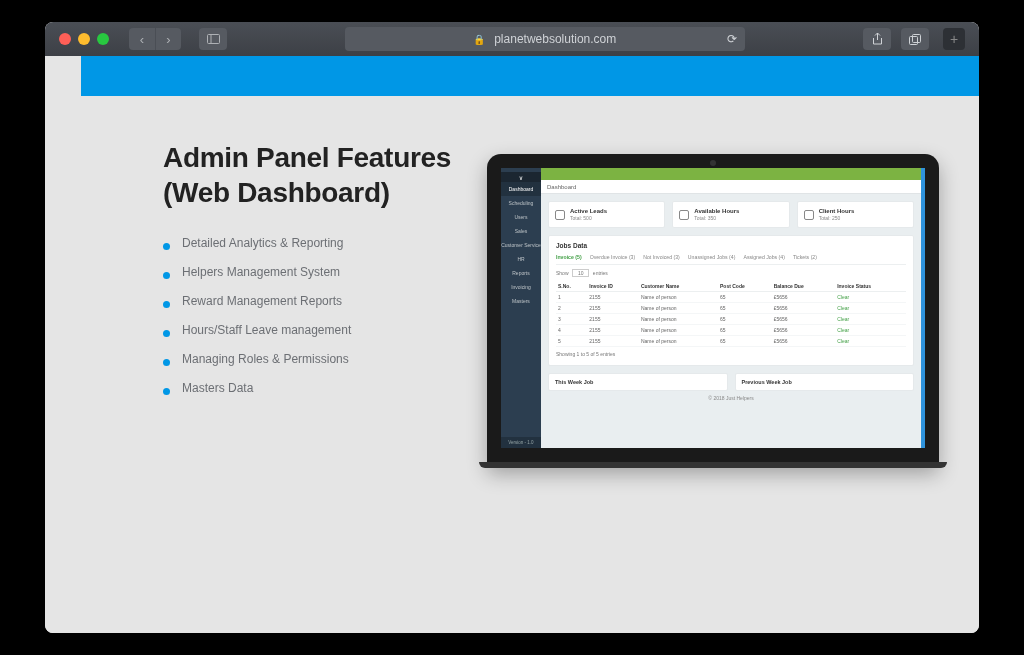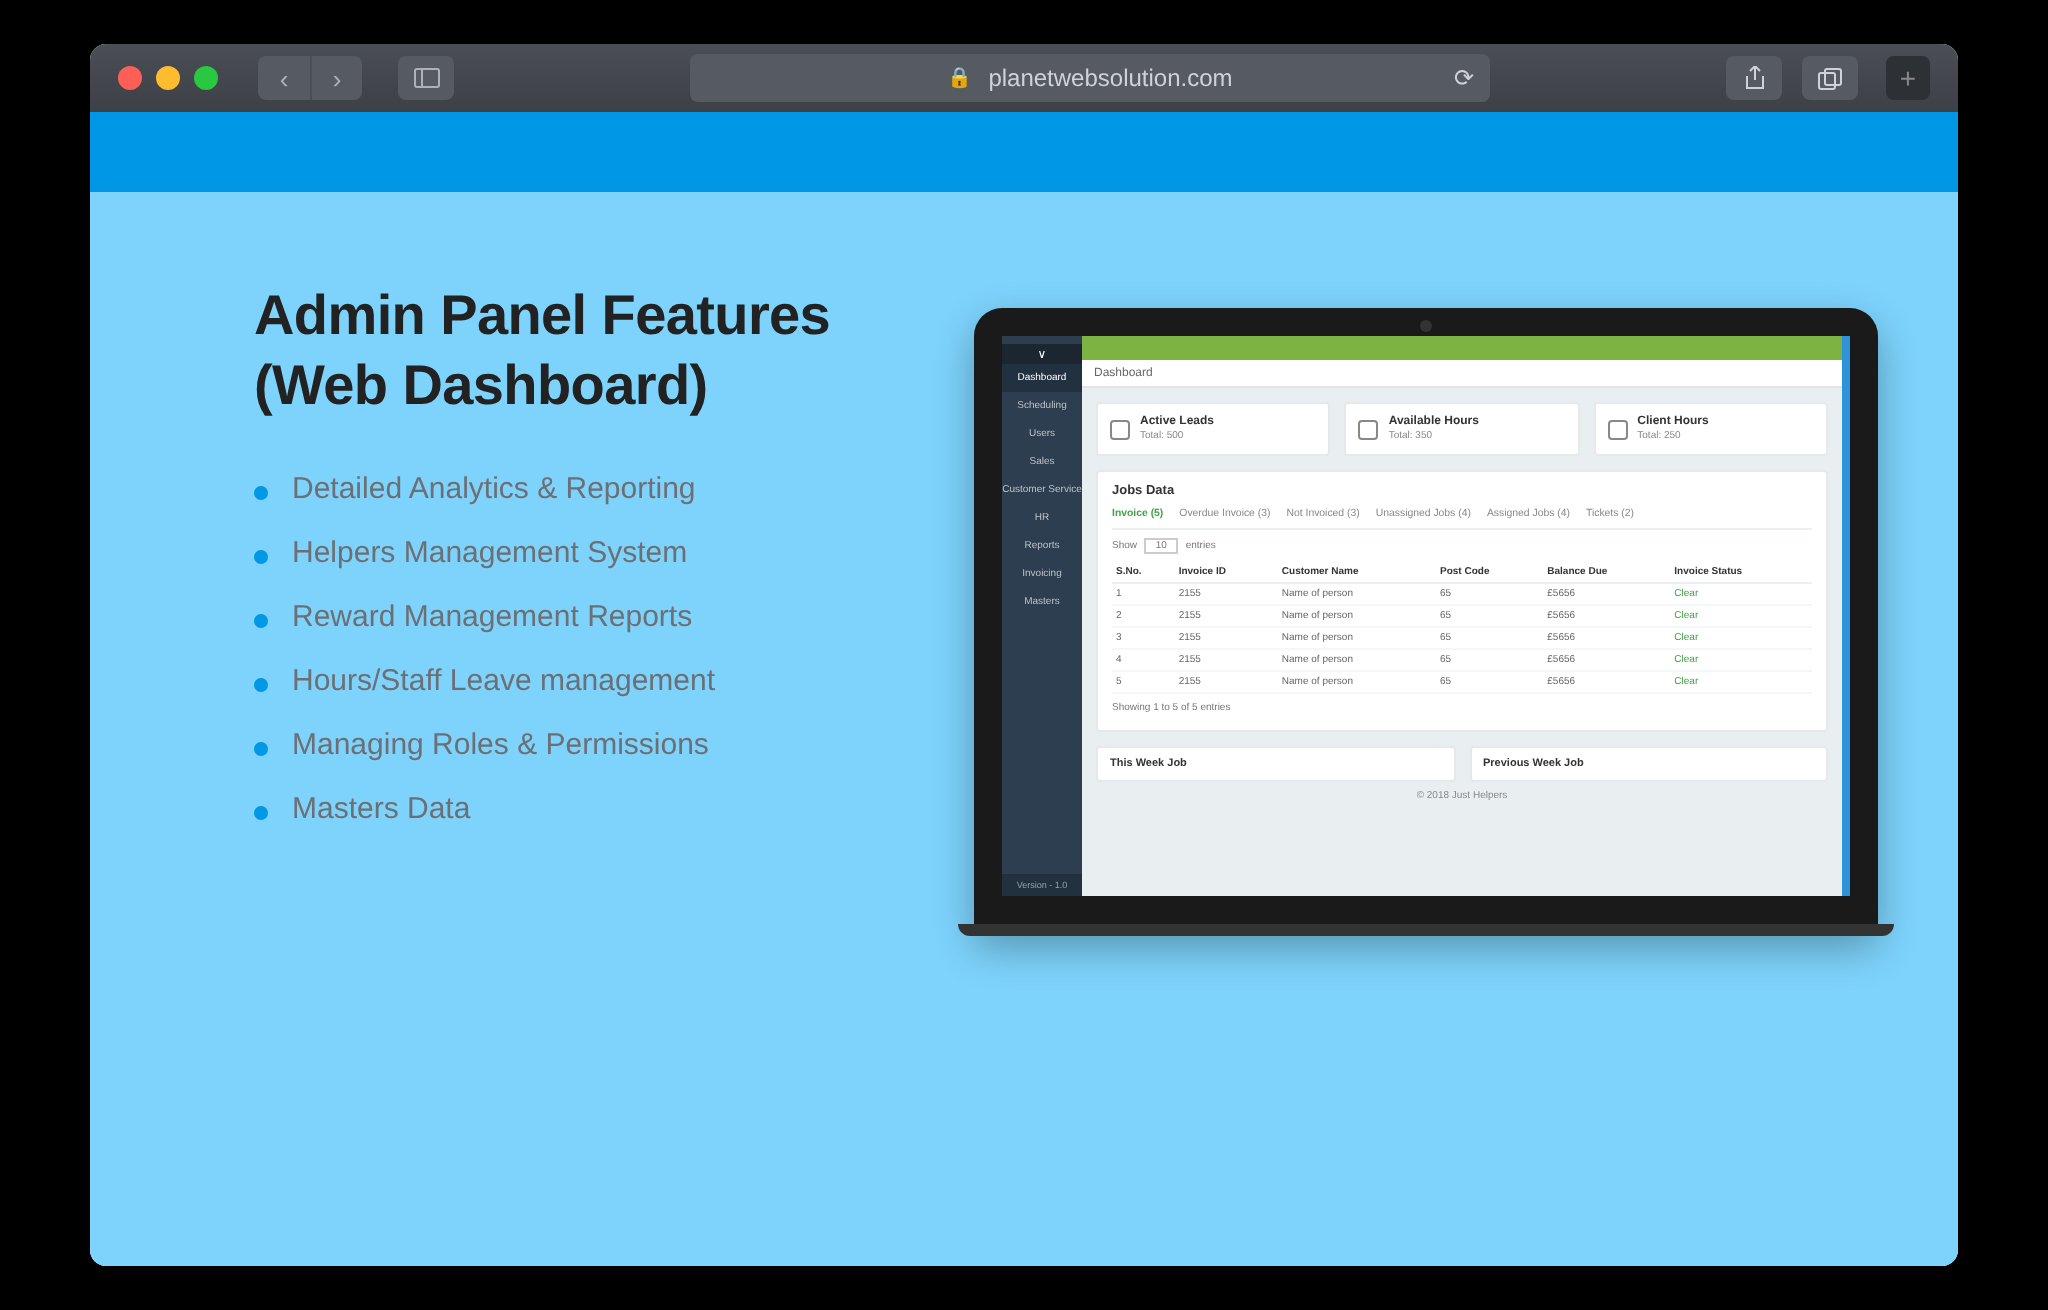--- a/index.html
+++ b/index.html
@@ -24,27 +24,27 @@
 .nav-btns span + span { border-left:1px solid #4a4e55; }
 .sidebar-toggle { margin-left:10px; width:28px;height:22px;background:#565a61;border-radius:4px;display:flex;align-items:center;justify-content:center;font-size:12px;}
 .addr { flex:1; margin:0 110px 0 110px; height:24px; background:#565a61; border-radius:4px; display:flex; align-items:center; justify-content:center; gap:8px; font-size:12px; color:#cfd2d6; position:relative;}
 .addr .lock { font-size:10px; }
 .addr .reload { position:absolute; right:8px; font-size:12px; }
 .right-btns { display:flex; gap:10px; }
 .right-btns span { width:28px;height:22px;background:#565a61;border-radius:4px;display:flex;align-items:center;justify-content:center;font-size:12px;}
 .plus-tab { width:22px;height:22px;background:#2d3035;border-radius:4px;display:flex;align-items:center;justify-content:center;color:#888;font-size:14px;margin-left:6px;}
 
 
-.page { position:relative; height:577px; background:#7dd3fc; }
+.page { position:relative; height:577px; background:#e5e5e5;padding-left:36px; }
 .blue-band { height:40px; background:#0097e6; }
 .content { display:flex; padding:44px 40px 0 82px; gap:20px; }
 .left { width:380px; }
 .left h1 { font-size:28px; font-weight:800; color:#222; line-height:1.25; margin-bottom:26px; letter-spacing:-0.3px;}
 .feat { list-style:none; }
-.feat li { display:flex; align-items:flex-start; gap:12px; margin-bottom:15px; color:#6c6f74; font-size:15px; }
+.feat li { display:flex; align-items:flex-start; gap:12px; margin-bottom:15px; color:#6c6f74; font-size:12px; }
 .feat li::before { content:""; width:7px;height:7px;border-radius:50%;background:#0097e6;margin-top:7px;flex:none;}
 
 
 .laptop-wrap { flex:1; padding-top:14px; }
 .laptop {
   width:452px; height:312px; background:#1a1a1a; border-radius:14px 14px 4px 4px;
   padding:14px 14px 18px 14px; position:relative;
   box-shadow:0 8px 20px rgba(0,0,0,0.3);
 }
 .laptop::after{

